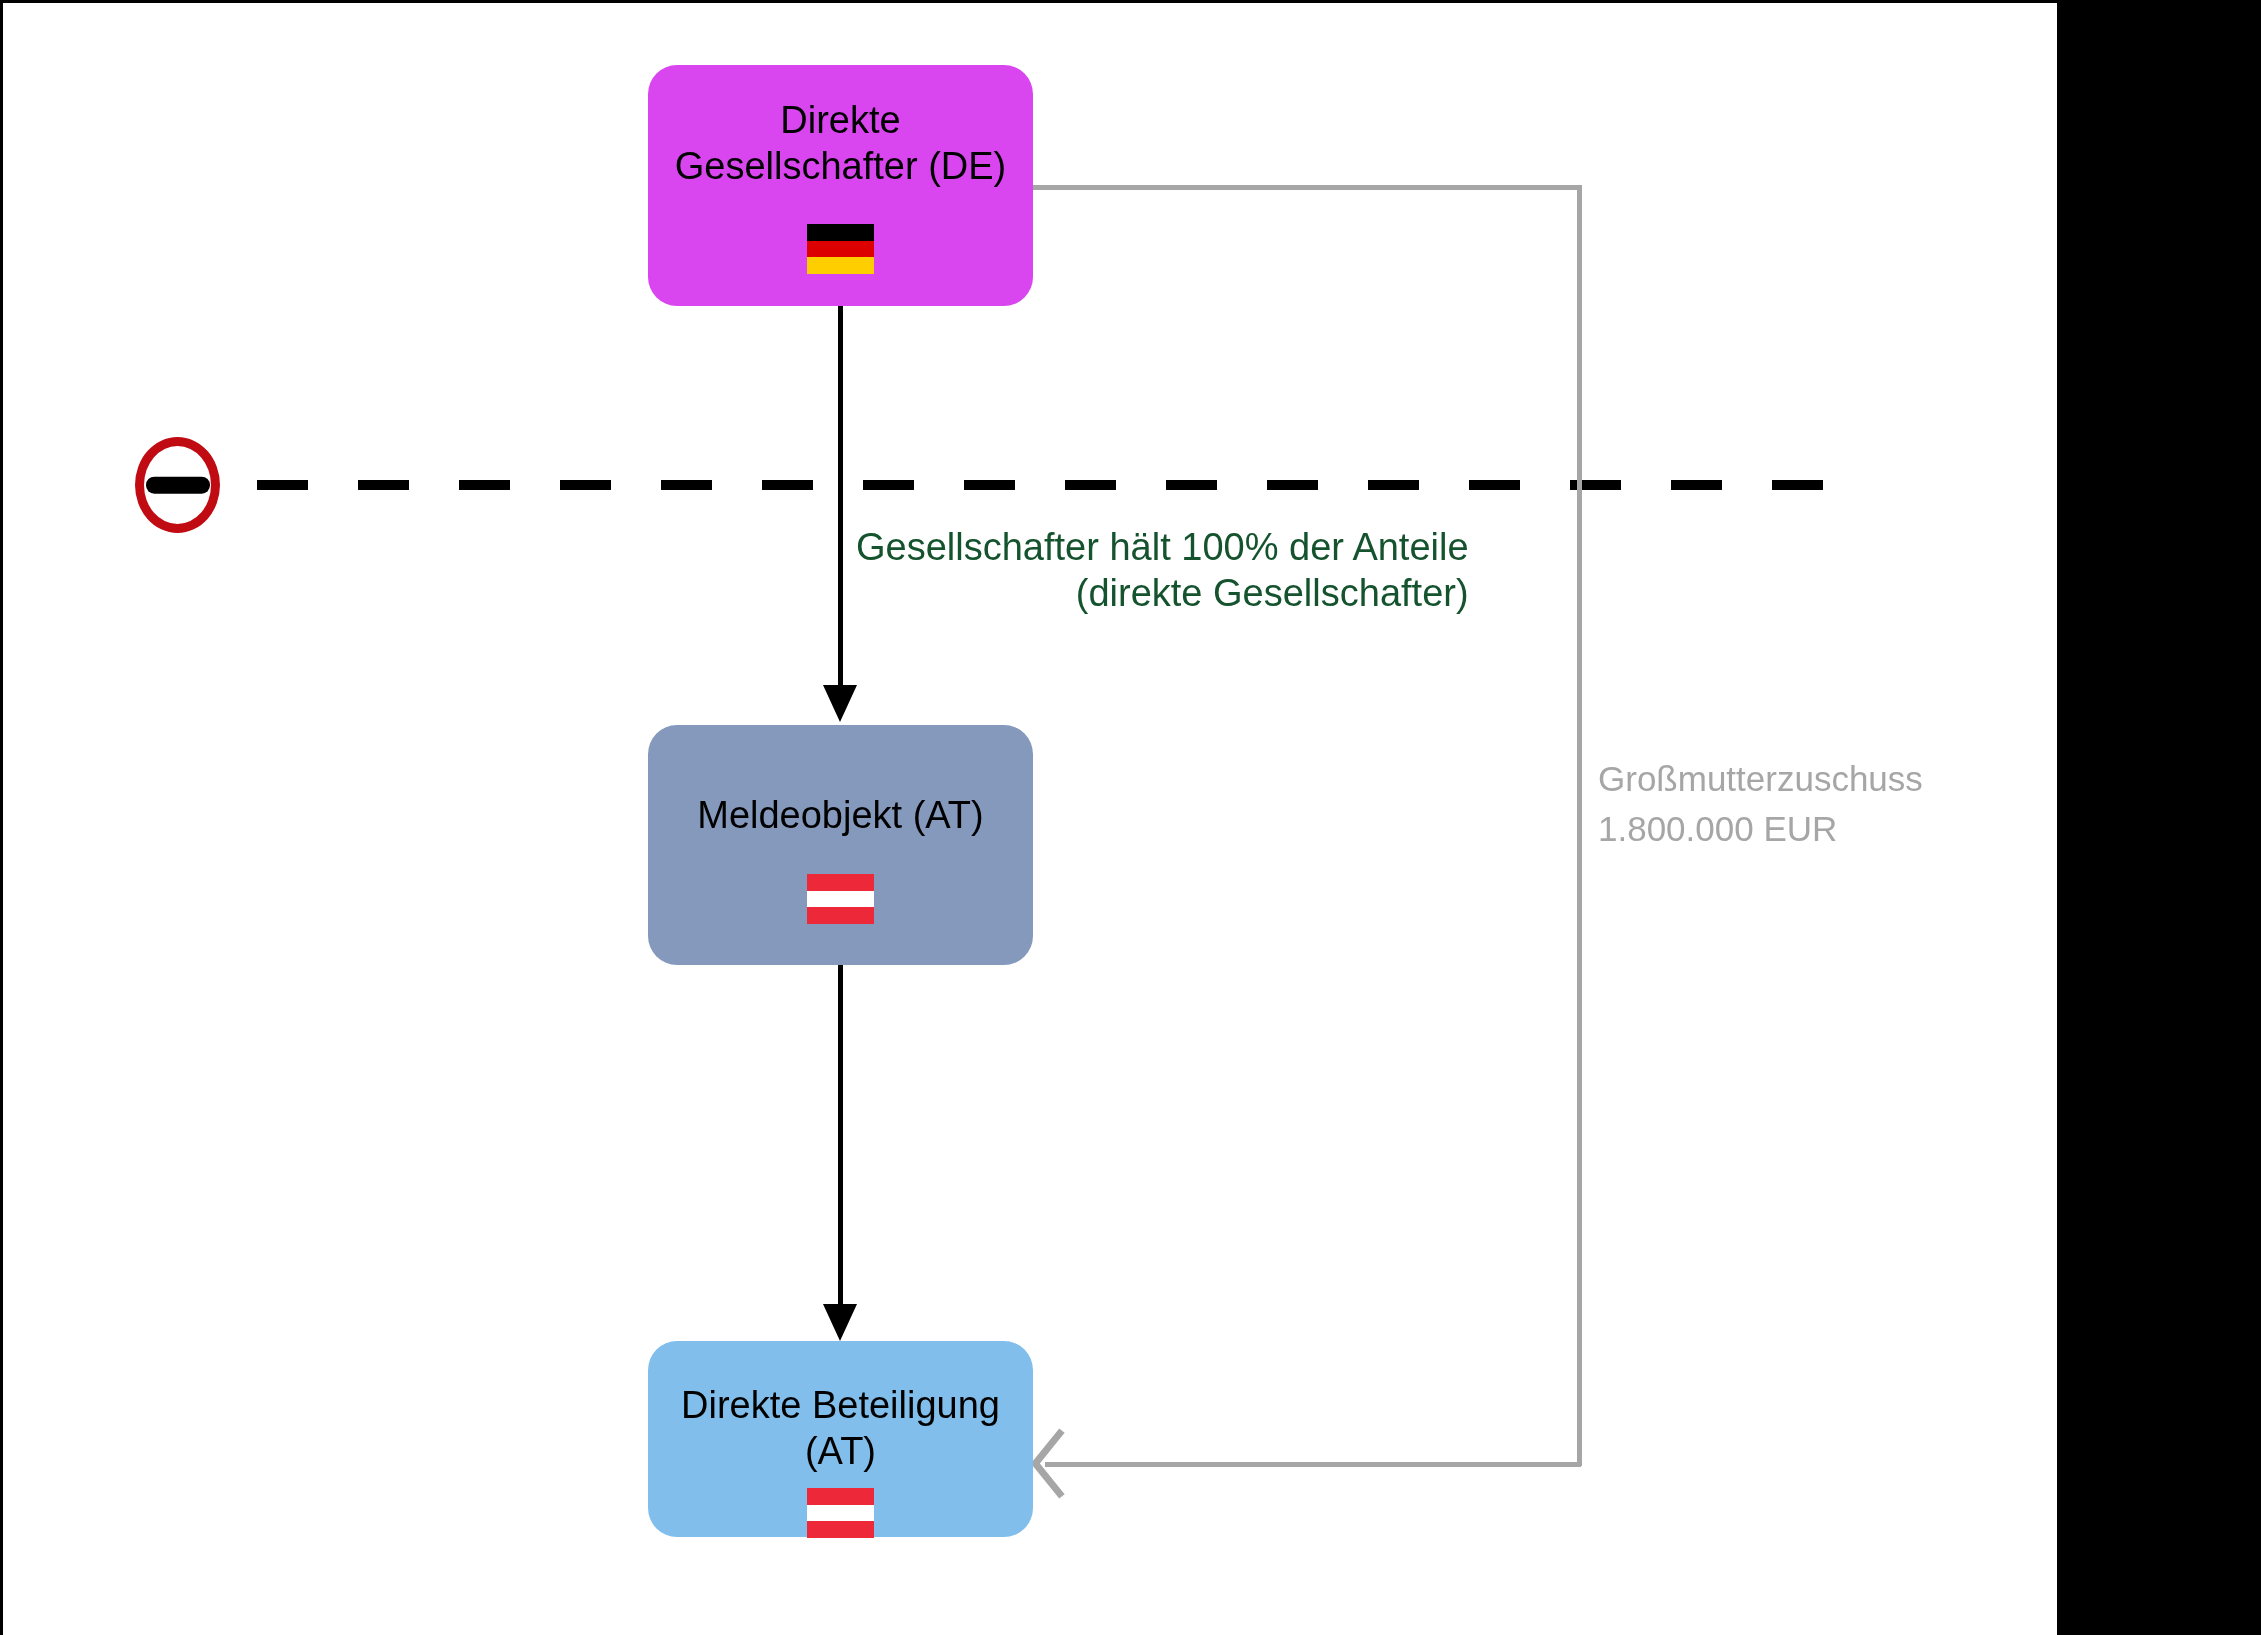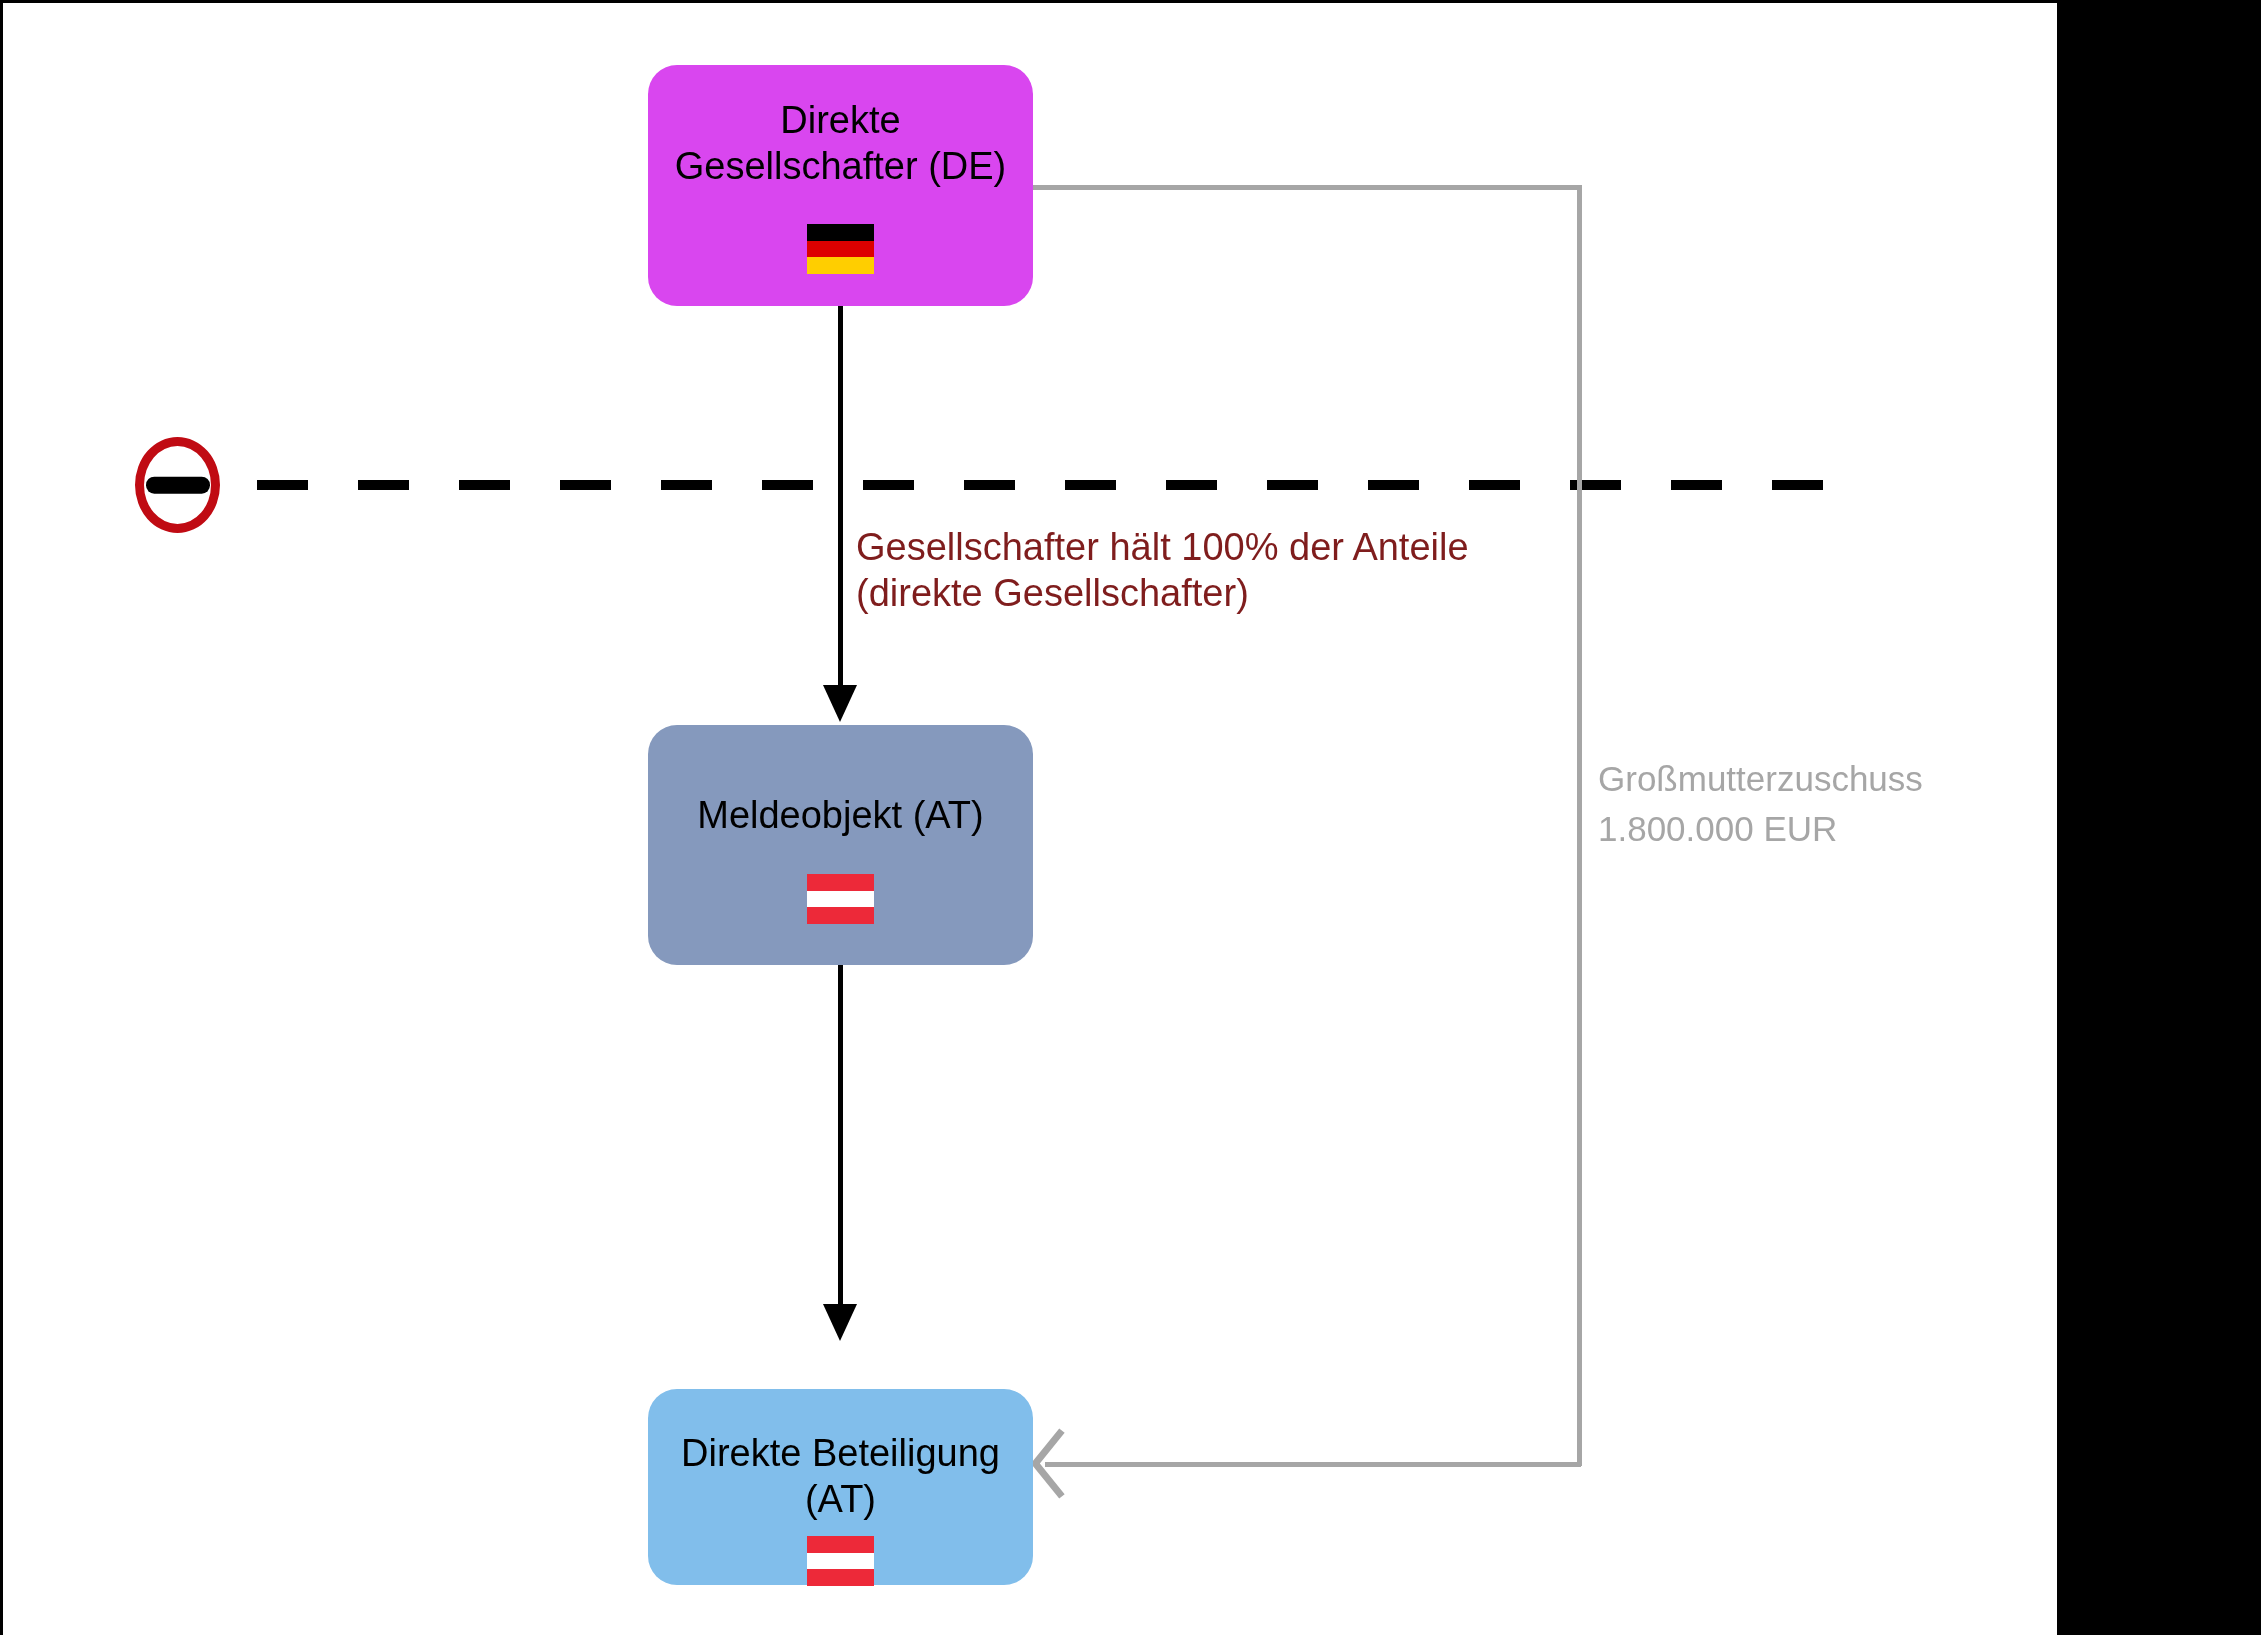--- a/index.html
+++ b/index.html
@@ -4,21 +4,21 @@
 <style>
   html,body{margin:0;padding:0;background:#000;}
   #canvas{position:relative;width:2261px;height:1636px;background:#000;overflow:hidden;
           font-family:"Liberation Sans",sans-serif;}
   #slide{position:absolute;left:0;top:0;width:2057px;height:1636px;background:#fff;
          border-top:3.2px solid #000;border-left:3.2px solid #000;box-sizing:border-box;}
 
   .node{position:absolute;width:385px;border-radius:29px;}
   #node-top{left:645px;top:62px;height:241px;background:#d946ef;}
   #node-mid{left:645px;top:722px;height:240px;background:#8599BD;}
-  #node-bot{left:645px;top:1338px;height:196px;background:#81BEEB;margin-top:48px;}
+  #node-bot{left:645px;top:1338px;height:196px;background:#81BEEB;}
 
   .node-title{position:absolute;left:0;width:100%;text-align:center;color:#000;
               font-size:38px;line-height:46px;white-space:pre;}
   #node-top .node-title{top:32px;}
   #node-mid .node-title{top:67px;}
   #node-bot .node-title{top:41px;}
 
   .flag{position:absolute;left:159px;width:67px;height:50px;display:flex;flex-direction:column;}
   .flag>div{flex:1;}
   #node-top .flag{top:159px;}
@@ -43,21 +43,21 @@
             border:9.6px solid #C00B13;border-radius:50%;background:#fff;box-sizing:border-box;}
   #no-entry .bar{position:absolute;left:50%;top:50%;transform:translate(-50%,-50%);
                  width:64px;height:16.7px;background:#000;border-radius:8.3px;}
 
   .gray-line{position:absolute;background:#A6A6A6;}
   #gm-h1{left:1030px;top:182px;width:549px;height:4.5px;}
   #gm-v{left:1574px;top:182px;width:4.5px;height:1281px;}
   #gm-h2{left:1042px;top:1459px;width:536px;height:4.5px;}
   #gm-chevron{position:absolute;left:1026px;top:1422px;}
 
-  .edge-label{position:absolute;color:#7f1d1d;font-size:38px;line-height:46px;white-space:nowrap;}
+  .edge-label{position:absolute;color:#14532d;font-size:38px;line-height:46px;white-space:nowrap;text-align:right;}
   #edge1-label{left:853px;top:521px;}
   #edge2-label{left:853px;top:1112px;}
   #gm-label{position:absolute;left:1595px;top:751px;color:#A6A6A6;font-size:35px;
             line-height:50px;white-space:nowrap;}
 </style>
 </head>
 <body>
 
 <div id="canvas">
   <div id="slide">

